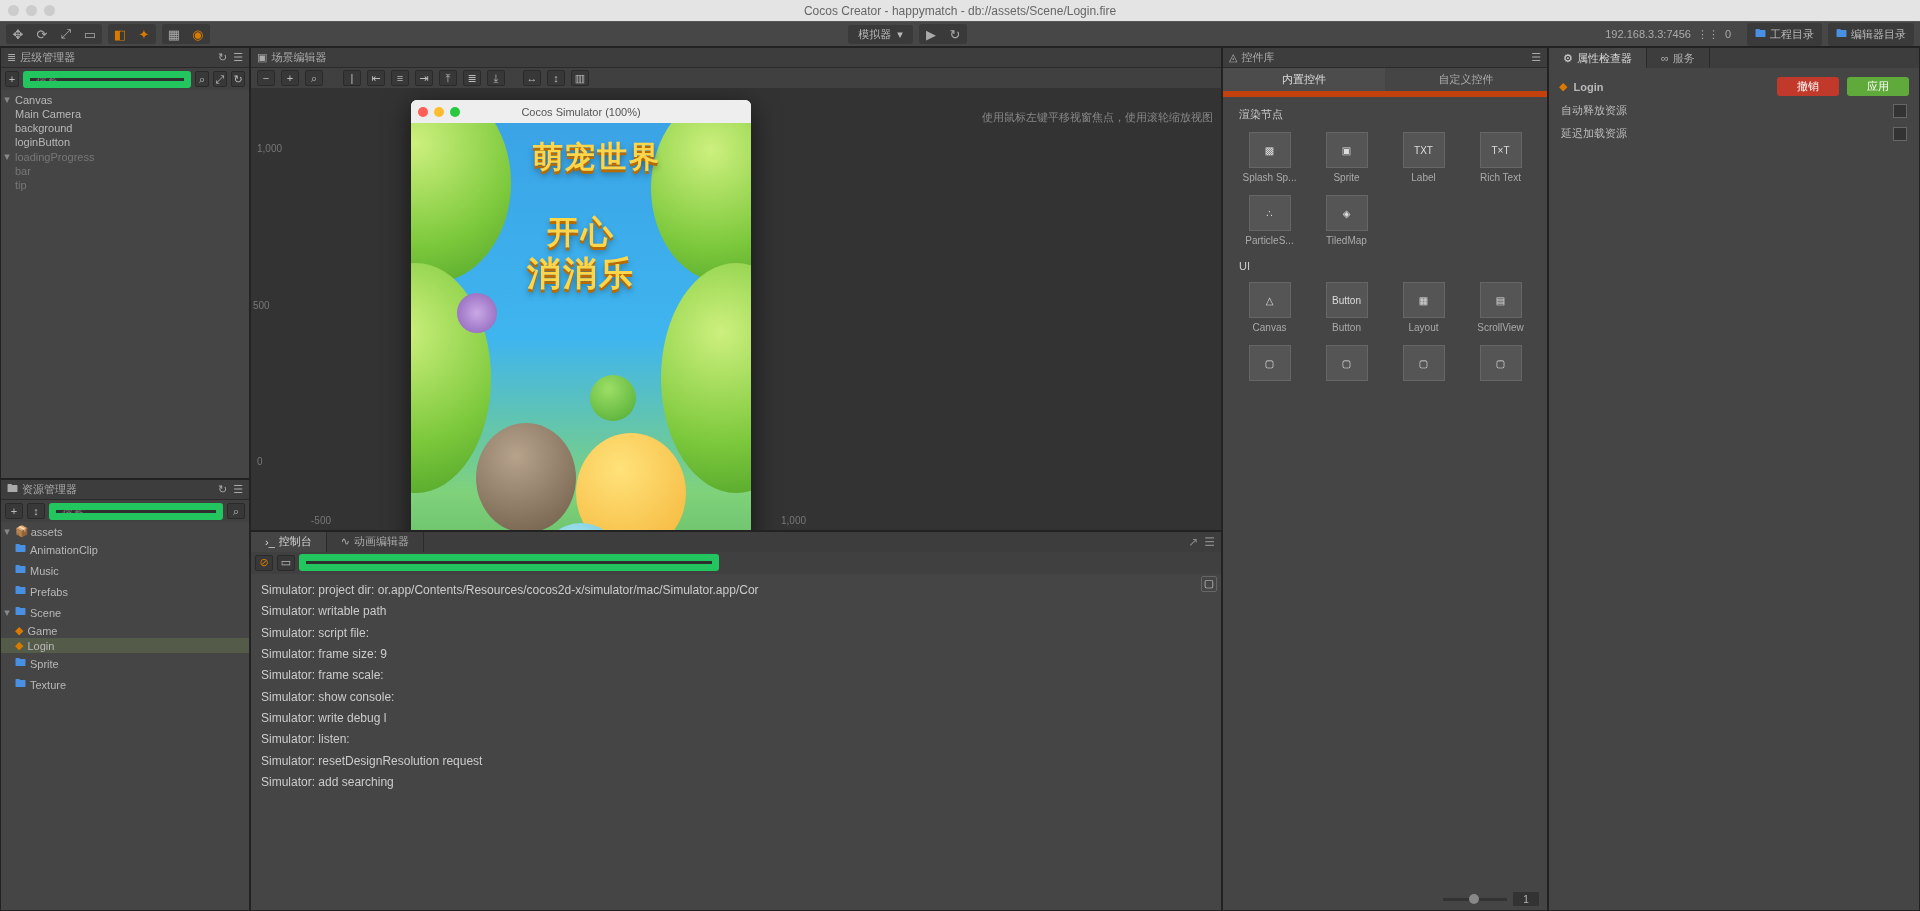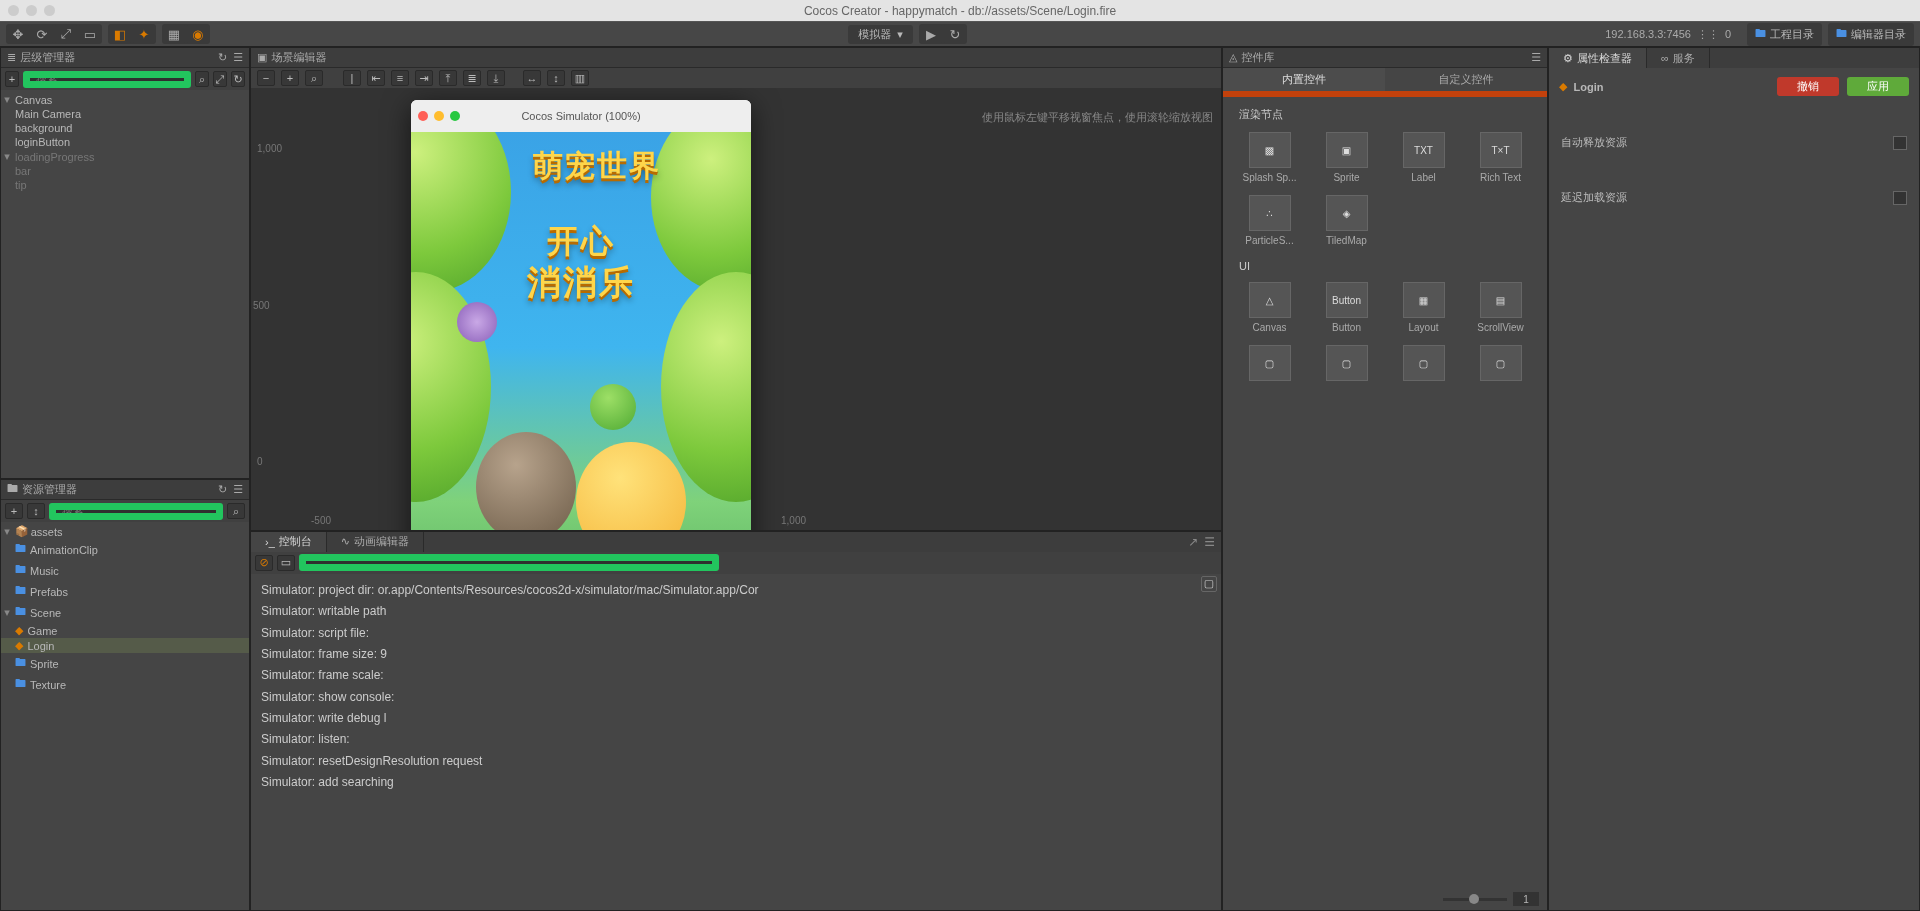--- a/index.html
+++ b/index.html
@@ -45,21 +45,21 @@
 .scene-toolbar { height: 20px; background: #404040; display: flex; align-items: center; padding: 0 6px; gap: 6px; }
 .scene-hint { position: absolute; top: 22px; right: 8px; color: #888; font-size: 11px; }
 .ruler { position: absolute; color: #777; font-size: 10px; }
 .ruler.v1 { top: 55px; left: 6px; }
 .ruler.v2 { top: 212px; left: 2px; }
 .ruler.v3 { top: 368px; left: 6px; }
 .ruler.h1 { bottom: 4px; left: 60px; }
 .ruler.h2 { bottom: 4px; left: 530px; }
 
 .sim-window { position: absolute; left: 160px; top: 12px; width: 340px; height: 636px; background: #fff; border-radius: 6px; box-shadow: 0 6px 28px rgba(0,0,0,.6); overflow: hidden; }
-.sim-title { height: 32px; background: #eee; display: flex; align-items: center; position: relative; font-size: 11px; color: #555; }
+.sim-title { height: 23px; background: #eee; display: flex; align-items: center; position: relative; font-size: 11px; color: #555; }
 .sim-title .traffic-sm { display: flex; gap: 6px; margin-left: 7px; }
 .sim-title .dot { width: 10px; height: 10px; border-radius: 50%; }
 .sim-title .tt { position: absolute; left: 50%; transform: translateX(-50%); }
 .sim-canvas { width: 100%; height: calc(100% - 20px); position: relative; background: linear-gradient(180deg,#3aa3e6 0%,#3fb5ef 35%,#7fd27a 60%,#3d9b4a 88%,#2b5a44 100%); overflow: hidden; }
 .leaf { position:absolute; background: radial-gradient(circle at 40% 30%, #cdf07e, #7dc93c 60%, #4fa22a); border-radius: 50%;}
 .title-text { position:absolute; left:50%; transform:translateX(-50%); color:#ffd64a; font-weight:900; text-shadow: 0 3px 0 #b86b00, 0 5px 6px rgba(0,0,0,.4); letter-spacing:2px; }
 
 .tabs { display: flex; height: 20px; background: #3d3d3d; }
 .tab { padding: 3px 14px; font-size: 11px; color: #aaa; border-right: 1px solid #2a2a2a; cursor: pointer; display:flex; align-items:center; gap:4px;}
 .tab.active { background: #454545; color: #d8d8d8; }
@@ -74,21 +74,21 @@
 .palette-grid { display: grid; grid-template-columns: repeat(4, 1fr); gap: 4px; padding: 4px 8px; }
 .palette-item { display: flex; flex-direction: column; align-items: center; gap: 4px; cursor: grab; padding:4px 0;}
 .palette-item .thumb { width: 42px; height: 36px; background: #555; border: 1px solid #666; display: flex; align-items: center; justify-content: center; font-size: 10px; color: #ddd; }
 .palette-item .lbl { font-size: 10px; color: #aaa; text-align: center; max-width: 60px; overflow: hidden; text-overflow: ellipsis; white-space: nowrap; }
 .palette-slider{position:absolute; bottom:4px; right:8px; display:flex; align-items:center; gap:6px;}
 .slider-track{width:64px; height:3px; background:#333; position:relative;}
 .slider-knob{position:absolute; left:26px; top:-4px; width:10px; height:10px; border-radius:50%; background:#888;}
 .slider-val{width:26px; height:14px; background:#333; font-size:10px; display:flex; align-items:center; justify-content:center;}
 
 .inspector { flex: 1; background: #454545; padding: 6px; font-size: 11px; }
-.inspector .row { display: flex; align-items: center; padding: 4px 6px; margin-top: 32px; }
+.inspector .row { display: flex; align-items: center; padding: 4px 6px; }
 .inspector .row .lab { flex: 1; color:#bbb;}
 .chk { width: 14px; height: 14px; border: 1px solid #666; background: #333; }
 .btn { border-radius: 3px; padding: 2px 20px; font-size: 11px; color: #fff; cursor: pointer; }
 .btn-red { background: #c0392b; } .btn-green { background: #5faa3a; }
 .insp-title{display:flex; align-items:center; gap:6px; padding:3px 4px;}
 .insp-title .fire{color:#d97a00;}
 .insp-btns{display:flex; gap:8px; margin-left:auto;}
 
 .bubble-title{font-family: "Arial Black", sans-serif;}
 </style>

